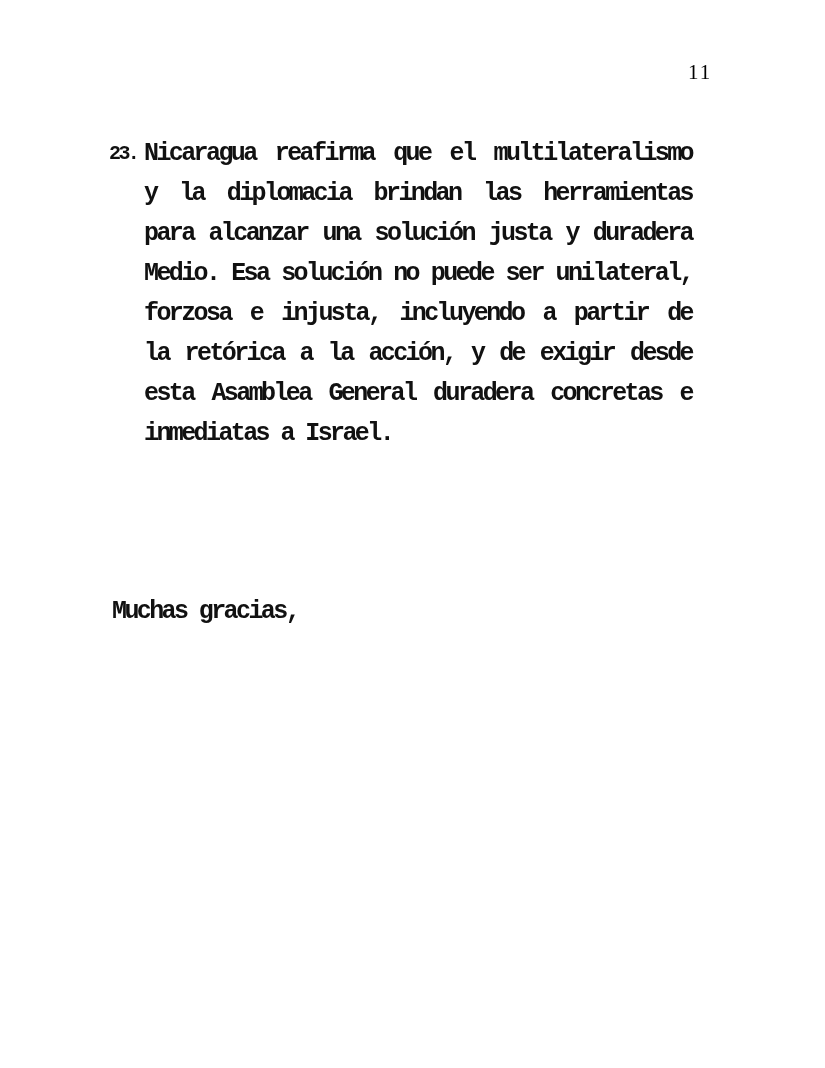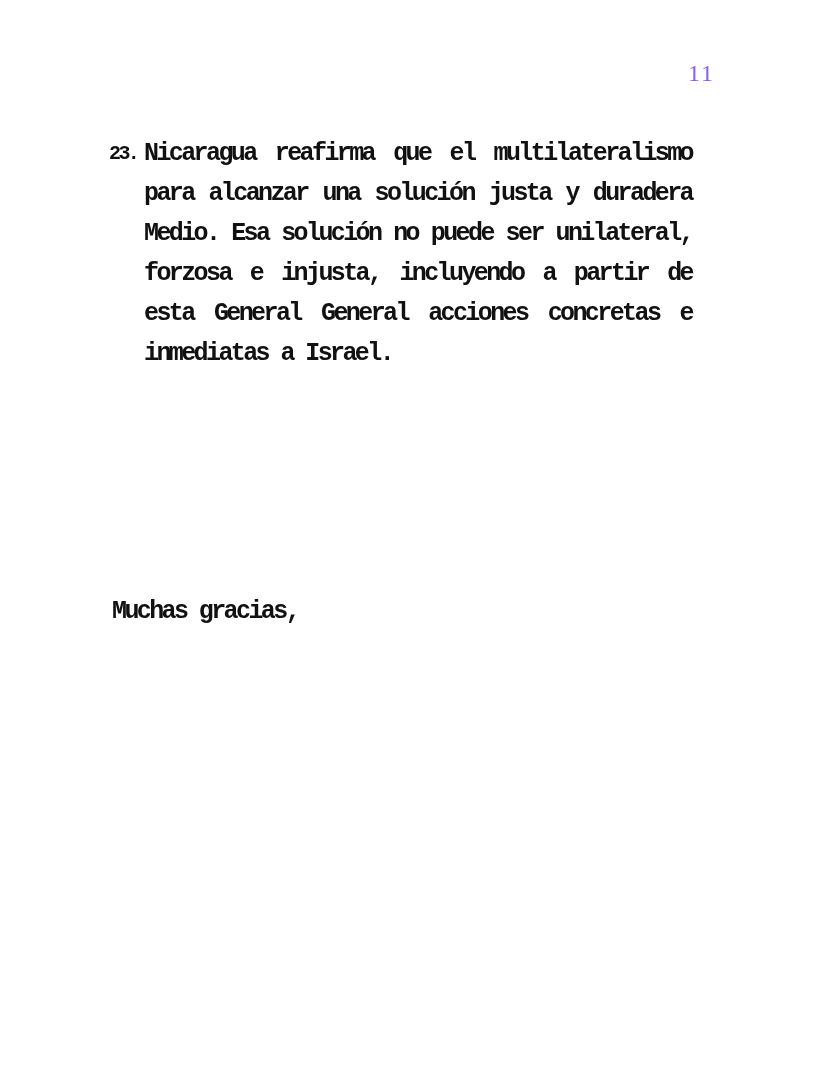--- a/index.html
+++ b/index.html
@@ -14,23 +14,23 @@
     background: #ffffff;
     overflow: hidden;
     font-family: "Liberation Mono", "DejaVu Sans Mono", monospace;
     color: #111111;
   }
   .page-number {
     position: absolute;
     top: 60px;
     left: 688px;
     font-family: "Liberation Serif", "DejaVu Serif", serif;
-    font-size: 24px;
+    font-size: 21px;
     letter-spacing: 2px;
-    color: #8b5cf6;
+    color: #000000;
     font-weight: 400;
   }
   .paragraph {
     position: absolute;
     top: 134px;
     left: 105px;
     width: 615px;
   }
   .para-number {
     position: absolute;
@@ -76,23 +76,25 @@
 <body>
 
 <div class="page">
 
   <div class="page-number">11</div>
 
   <div class="paragraph">
     <span class="para-number">23.</span>
     <div class="para-lines">
       <div class="jline">Nicaragua reafirma que el multilateralismo</div>
+      <div class="jline">y la diplomacia brindan las herramientas</div>
       <div class="jline">para alcanzar una solución justa y duradera</div>
       <div class="jline">Medio. Esa solución no puede ser unilateral,</div>
       <div class="jline">forzosa e injusta, incluyendo a partir de</div>
-      <div class="jline">esta General General acciones concretas e</div>
+      <div class="jline">la retórica a la acción, y de exigir desde</div>
+      <div class="jline">esta Asamblea General duradera concretas e</div>
       <div class="jline last">inmediatas a Israel.</div>
     </div>
   </div>
 
   <div class="closing-line">Muchas gracias,</div>
 
 </div>
 
 </body></html>

